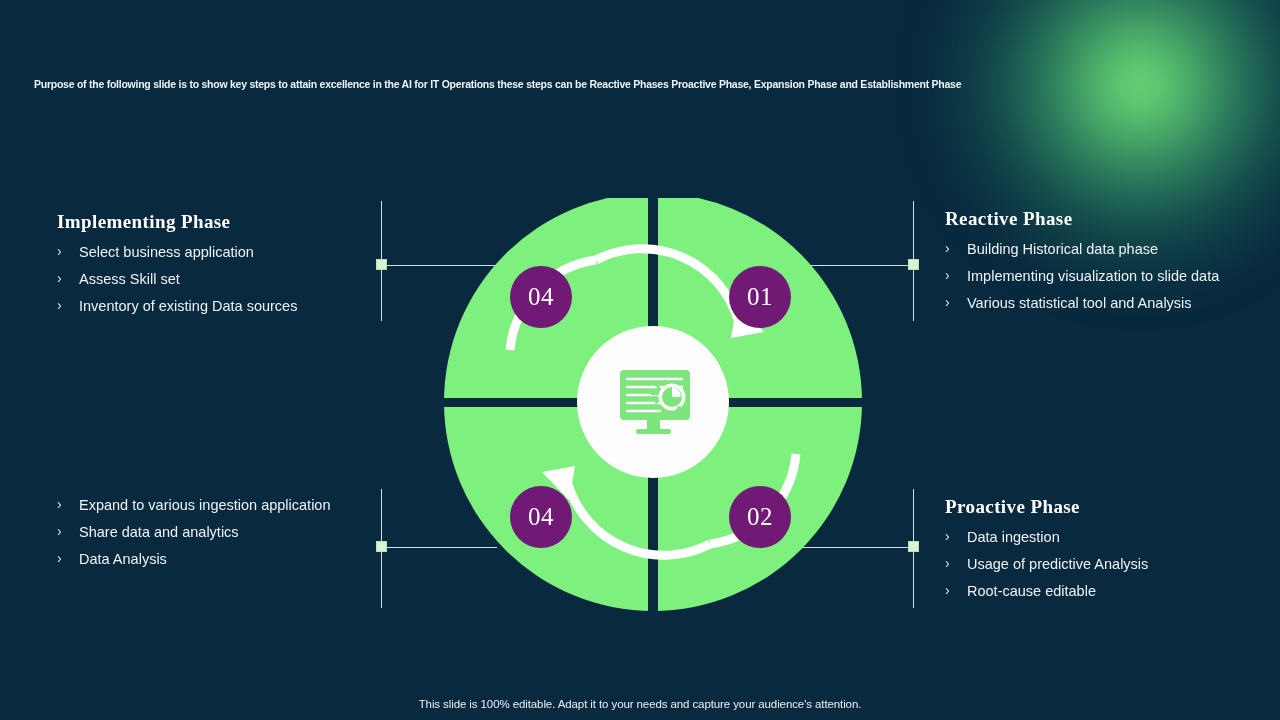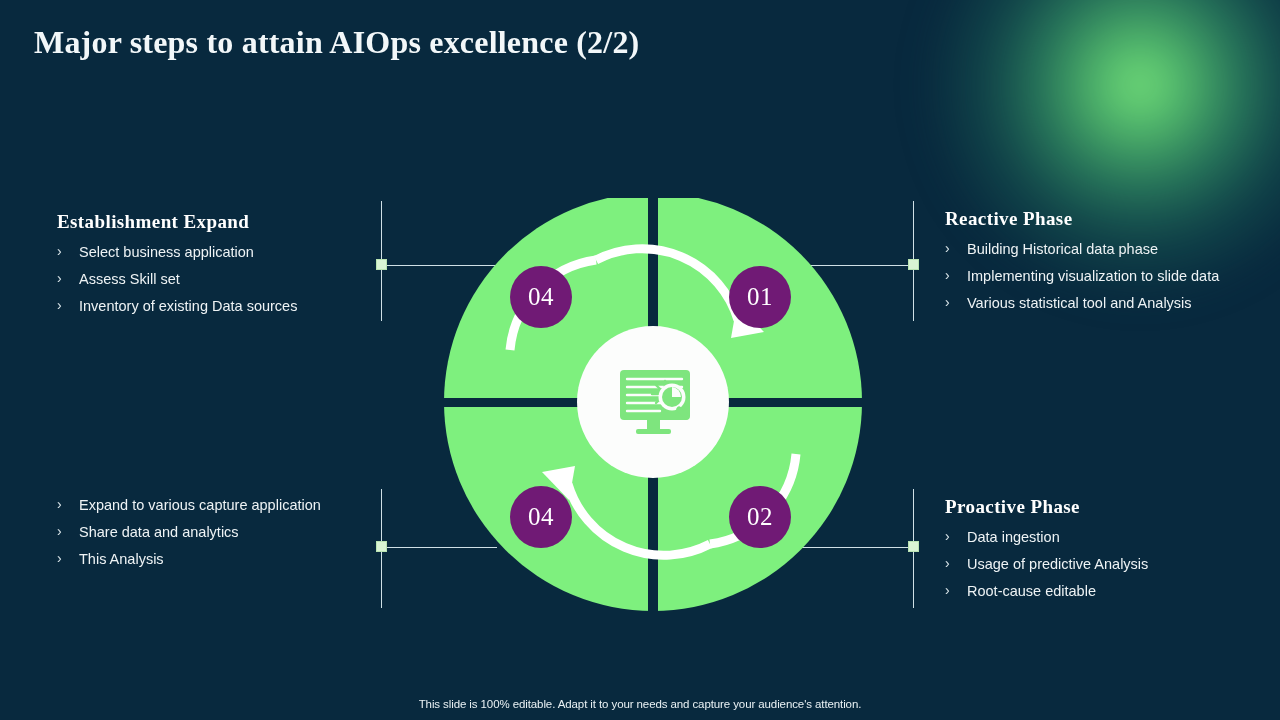--- a/index.html
+++ b/index.html
@@ -176,69 +176,69 @@
     letter-spacing: -0.1px;
   }
 </style>
 </head>
 <body>
 
 <div id="slide">
 
   <div id="glow"></div>
 
-  <div id="title">Major steps to attain AIOps excellence (2/2)</div>
+  <div id="subtitle">Purpose of the following slide is to show key steps to attain excellence in the AI for IT Operations these steps can be Reactive Phases Proactive Phase, Expansion Phase and Establishment Phase</div>
 
   <div class="v-line" id="vline-tl"></div>
   <div class="h-line" id="hline-tl"></div>
   <div class="marker" id="mark-tl"></div>
 
   <div class="v-line" id="vline-bl"></div>
   <div class="h-line" id="hline-bl"></div>
   <div class="marker" id="mark-bl"></div>
 
   <div class="v-line" id="vline-tr"></div>
   <div class="h-line" id="hline-tr"></div>
   <div class="marker" id="mark-tr"></div>
 
   <div class="v-line" id="vline-br"></div>
   <div class="h-line" id="hline-br"></div>
   <div class="marker" id="mark-br"></div>
 
   <div class="block" id="block-establishment">
-    <h3>Establishment  Expand</h3>
+    <h3>Implementing  Phase</h3>
     <ul class="bullets">
       <li class="bullet">
         <span class="chev">›</span>
         <span class="btxt">Select business application</span>
       </li>
       <li class="bullet">
         <span class="chev">›</span>
         <span class="btxt">Assess Skill set</span>
       </li>
       <li class="bullet">
         <span class="chev">›</span>
         <span class="btxt">Inventory  of existing Data sources</span>
       </li>
     </ul>
   </div>
 
   <div class="block" id="block-expansion">
     <ul class="bullets">
       <li class="bullet">
         <span class="chev">›</span>
-        <span class="btxt">Expand to various capture application</span>
+        <span class="btxt">Expand to various ingestion application</span>
       </li>
       <li class="bullet">
         <span class="chev">›</span>
         <span class="btxt">Share data and analytics</span>
       </li>
       <li class="bullet">
         <span class="chev">›</span>
-        <span class="btxt">This Analysis</span>
+        <span class="btxt">Data Analysis</span>
       </li>
     </ul>
   </div>
 
   <div class="block" id="block-reactive">
     <h3>Reactive Phase</h3>
     <ul class="bullets">
       <li class="bullet">
         <span class="chev">›</span>
         <span class="btxt">Building Historical data phase</span>

